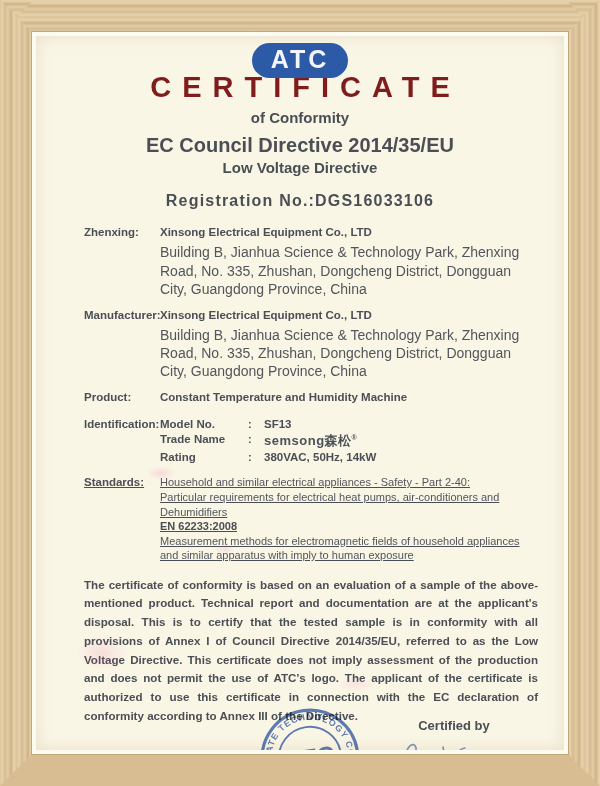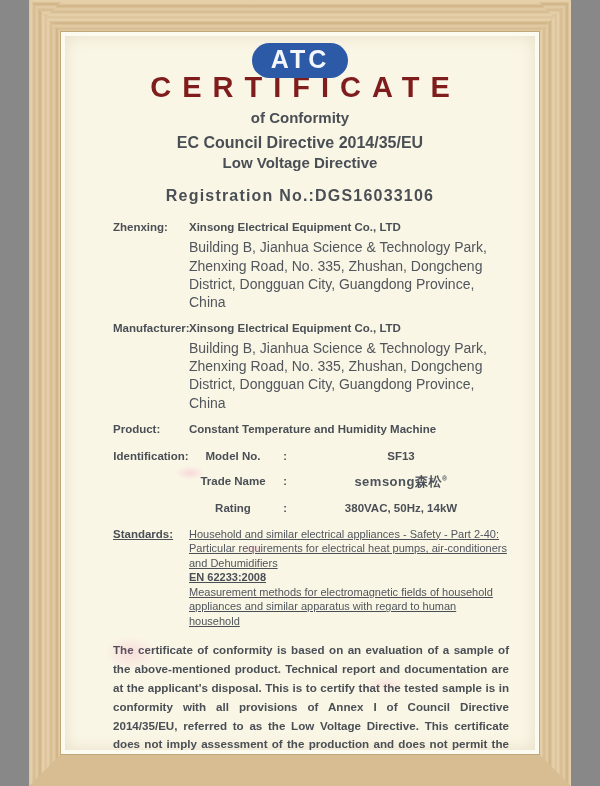--- a/index.html
+++ b/index.html
@@ -1,17 +1,17 @@
 <!DOCTYPE html>
 <html><head>
 <meta charset="utf-8">
 <style>
   html,body{margin:0;padding:0;background:#888;}
   .stage{
-    position:relative;width:542px;height:786px;margin:0 auto;
+    position:relative;width:600px;height:786px;margin:0 auto;
     font-family:"Liberation Sans","DejaVu Sans",sans-serif;
     color:#4a4f55;overflow:hidden;background:#d8bd93;
   }
   
   .wood{position:absolute;}
   .wood.h{left:0;right:0;height:32px;
     background:
       repeating-linear-gradient(0deg,
         #dcc29a 0px,#e7d3ae 2px,#d6bb91 5px,#e3cda6 8px,
         #cfb285 11px,#e7d3ae 14px,#dcc29a 17px);
@@ -46,32 +46,32 @@
     display:inline-block;background:#2d5aa7;color:#f3f6fb;
     font-size:25px;font-weight:800;letter-spacing:3px;
     padding:2px 19px 4px 19px;border-radius:22px;
     position:relative;z-index:2;margin-bottom:-13px;
   }
   .cert-title{
     font-size:29px;font-weight:700;letter-spacing:11px;text-indent:11px;
     color:#7f1d1d;margin:0;line-height:1.05;position:relative;z-index:1;
   }
   .of-conf{font-size:15px;font-weight:700;margin-top:7px;}
-  .dir1{font-size:16px;font-weight:700;margin-top:8px;}
+  .dir1{font-size:20px;font-weight:700;margin-top:8px;}
   .dir2{font-size:15px;font-weight:700;margin-top:2px;}
   .reg{font-size:16px;font-weight:700;letter-spacing:1.2px;margin-top:16px;}
 
   
   .rows{margin-top:15px;padding:0 26px 0 48px;font-size:11px;line-height:1.3;}
   .row{display:grid;grid-template-columns:76px 1fr;margin-bottom:10px;}
   .row .lab{font-weight:700;font-size:11.5px;}
   .name{font-weight:700;font-size:11.5px;}
   .addr{margin-top:3px;font-size:14px;color:#51565c;}
   .bold{font-weight:700;}
-  .ident-grid{display:grid;grid-template-columns:88px 16px 1fr;row-gap:10px;}
+  .ident-grid{display:grid;grid-template-columns:88px 16px 1fr;row-gap:0;}
   .ident-grid .sl{font-weight:700;font-size:11.5px;}
   .ident-grid .cl{font-weight:700;}
   .ident-grid .vl{font-weight:700;font-size:11.5px;}
   .brand{font-weight:800;font-size:13px;letter-spacing:.5px;color:#4c525a;}
   .brand sup{font-size:7px;}
   .std-line{font-size:11px;line-height:1.32;color:#51565c;}
   .std-line.bold{color:#4a4f55;}
 
   
   .decl{
@@ -136,21 +136,21 @@
           <div class="name">Xinsong Electrical Equipment Co., LTD</div>
           <div class="addr">Building B, Jianhua Science &amp; Technology Park, Zhenxing Road, No. 335, Zhushan, Dongcheng District, Dongguan City, Guangdong Province, China</div>
         </div>
       </div>
 
       <div class="row" style="margin-bottom:12px;">
         <div class="lab">Product:</div>
         <div class="name">Constant Temperature and Humidity Machine</div>
       </div>
 
-      <div class="row" style="margin-bottom:11px;text-align:center;">
+      <div class="row" style="margin-bottom:11px;">
         <div class="lab">Identification:</div>
         <div class="ident-grid">
           <div class="sl">Model No.</div>
           <div class="cl">:</div>
           <div class="vl">SF13</div>
 
           <div class="sl">Trade Name</div>
           <div class="cl">:</div>
           <div class="vl">
             <span class="brand"><span>semsong</span><span>森松</span><sup>®</sup></span>
@@ -161,21 +161,21 @@
           <div class="vl">380VAC, 50Hz, 14kW</div>
         </div>
       </div>
 
       <div class="row" style="margin-bottom:0;text-decoration:underline;">
         <div class="lab">Standards:</div>
         <div>
           <div class="std-line">Household and similar electrical appliances - Safety - Part 2-40:</div>
           <div class="std-line">Particular requirements for electrical heat pumps, air-conditioners and Dehumidifiers</div>
           <div class="std-line bold">EN 62233:2008</div>
-          <div class="std-line">Measurement methods for electromagnetic fields of household appliances and similar apparatus with regard to human household</div>
+          <div class="std-line">Measurement methods for electromagnetic fields of household appliances and similar apparatus with imply to human exposure</div>
         </div>
       </div>
     </div>
 
     <div class="decl">The certificate of conformity is based on an evaluation of a sample of the above-mentioned product. Technical report and documentation are at the applicant's disposal. This is to certify that the tested sample is in conformity with all provisions of Annex I of Council Directive 2014/35/EU, referred to as the Low Voltage Directive. This certificate does not imply assessment of the production and does not permit the use of ATC's logo. The applicant of the certificate is authorized to use this certificate in connection with the EC declaration of conformity according to Annex III of the Directive.</div>
 
     <div class="bottom">
 
       <div class="certified">
         <div class="clab">Certified by</div>

